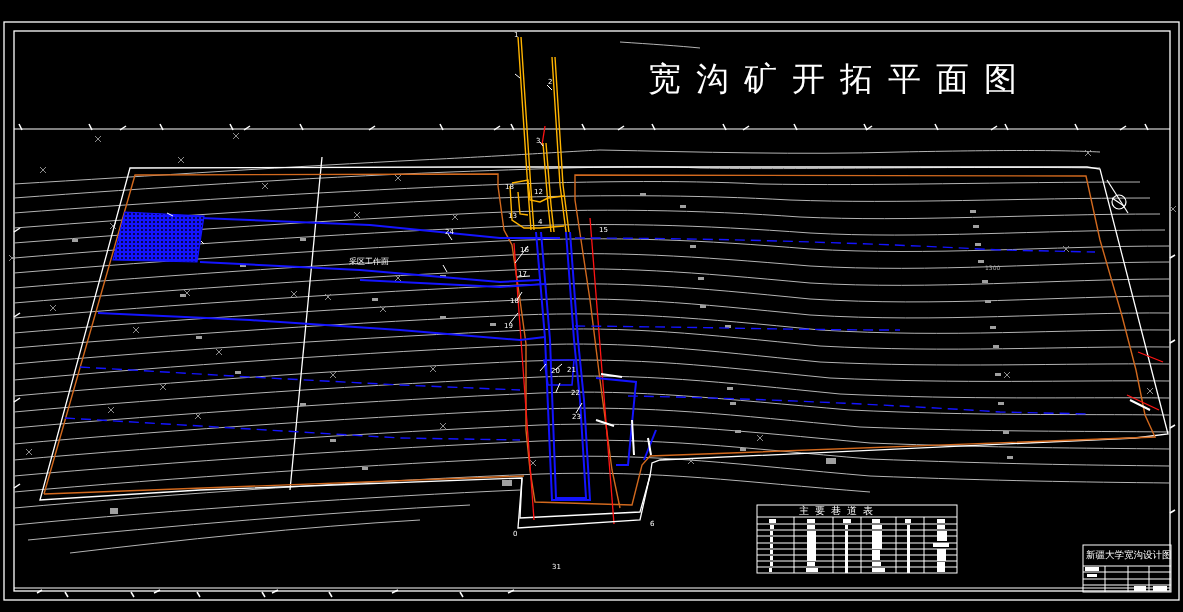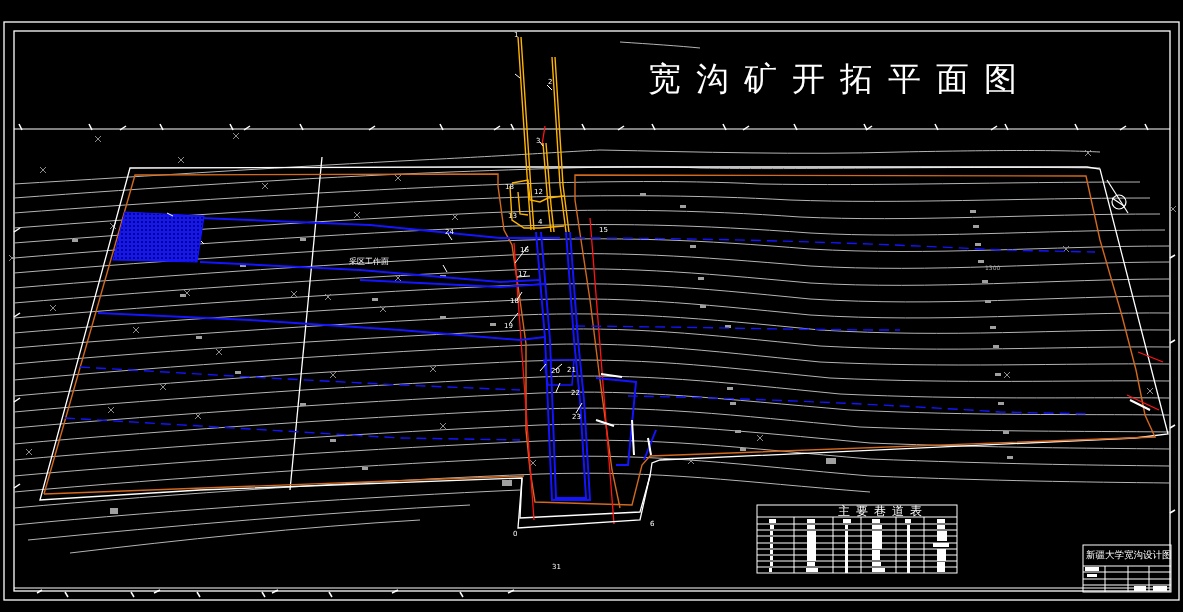--- a/index.html
+++ b/index.html
@@ -5,21 +5,21 @@
   html, body { margin: 0; padding: 0; background: #000; }
   body { width: 1183px; height: 612px; overflow: hidden; position: relative; font-family: "DejaVu Sans", sans-serif; }
   #canvas { position: absolute; left: 0; top: 0; width: 1183px; height: 612px; }
   .title {
     position: absolute; left: 648px; top: 58px; width: 420px; height: 48px;
     color: #fff; font-family: Liberation Mono, monospace; font-size: 33px; letter-spacing: 15px;
     white-space: nowrap; line-height: 48px;
   }
   .block-label { position: absolute; color: #fff; font-size: 9px; white-space: nowrap; }
   .tb-title { position: absolute; left: 1086px; top: 546px; width: 84px; height: 18px; color: #fff; font-size: 9.5px; line-height: 18px; text-align: center; white-space: nowrap; }
-  .legend-title { position: absolute; left: 783px; top: 505px; width: 200px; height: 12px; color: #fff; font-size: 12px; text-align: center; letter-spacing: 6px; line-height: 12px; }
+  .legend-title { position: absolute; left: 799px; top: 505px; width: 200px; height: 12px; color: #fff; font-size: 10px; letter-spacing: 6px; line-height: 12px; }
   .pt-label { position: absolute; color: #fff; font-size: 7px; line-height: 8px; white-space: nowrap; }
   .gray-label { position: absolute; color: #aaa; font-size: 6px; line-height: 7px; white-space: nowrap; }
 </style>
 </head>
 <body>
 
 <svg id="canvas" viewBox="0 0 1183 612" xmlns="http://www.w3.org/2000/svg">
 
   <rect x="4" y="22" width="1175" height="578" fill="none" stroke="#fff" stroke-width="1.3"></rect>
   <rect x="14" y="31" width="1156" height="560" fill="none" stroke="#fff" stroke-width="1.3"></rect>

